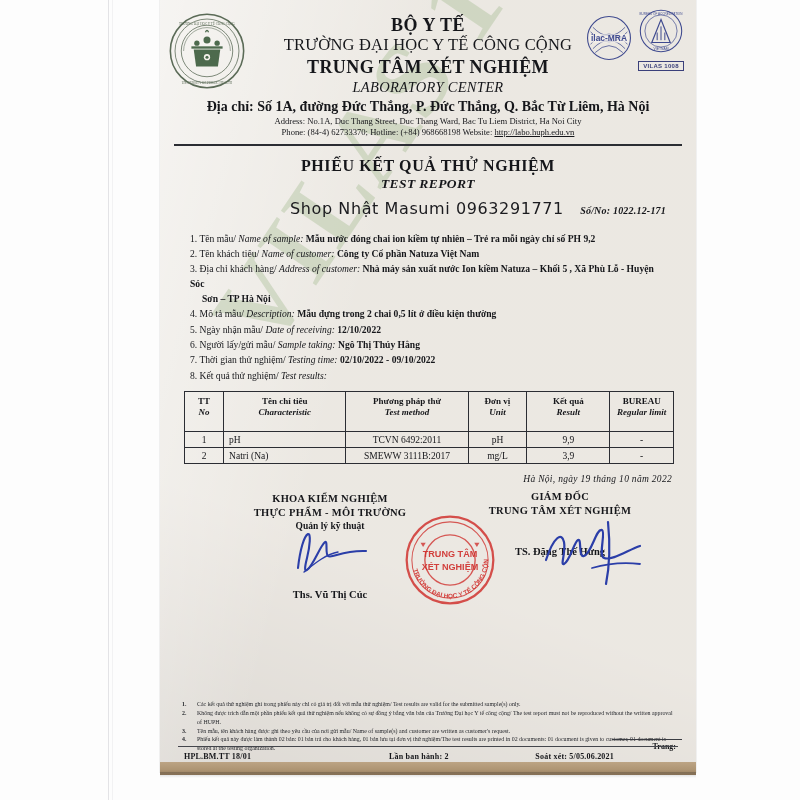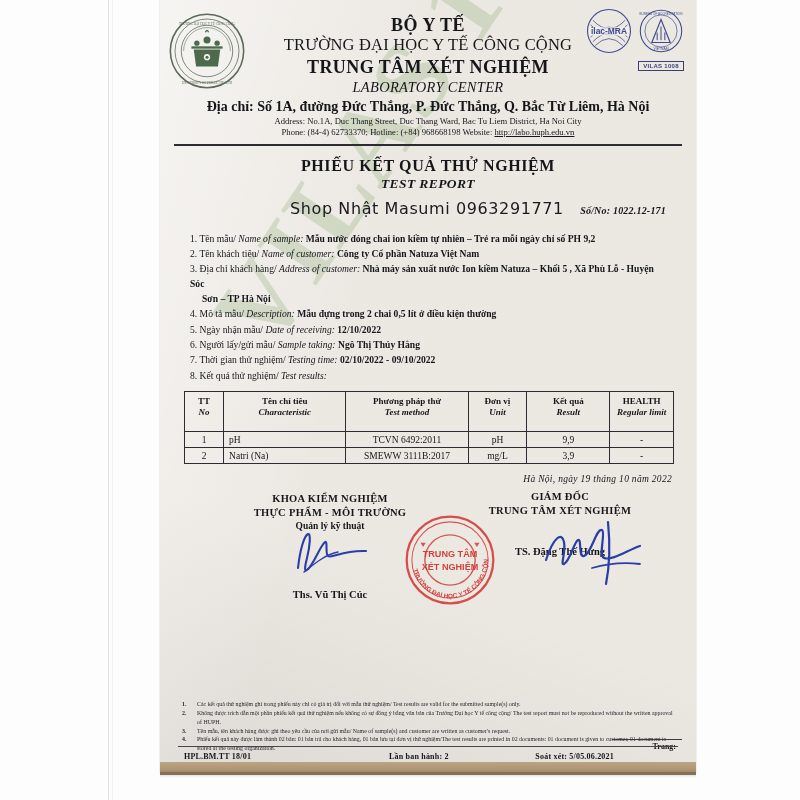--- a/index.html
+++ b/index.html
@@ -75,21 +75,21 @@
     position:relative;
     padding: 14px 12px 2px 12px;
     text-align:center;
   }
   .seal{
     position:absolute; left: 8px; top: 12px;
     width: 78px; height: 78px;
   }
   .accred{
     position:absolute; right: 12px; top: 8px;
-    display:flex; align-items:flex-start; gap:6px;
+    display:flex; align-items:center; gap:6px;
   }
   .ilac, .boa { width:46px; }
   .vilas-badge{
     margin-top:3px;
     border:1px solid #3a3f7a;
     font-family:"Liberation Sans", sans-serif;
     font-size:6px; font-weight:700; color:#3a3f7a;
     text-align:center; padding:1px 2px; letter-spacing:.3px;
   }
 
@@ -401,21 +401,21 @@
               </th>
               <th class="col-unit">
                 <span>Đơn vị</span>
                 <span class="en">Unit</span>
               </th>
               <th class="col-result">
                 <span>Kết quả</span>
                 <span class="en">Result</span>
               </th>
               <th class="col-limit">
-                <span>HEALTH</span>
+                <span>BUREAU</span>
                 <span class="en">Regular limit</span>
               </th>
             </tr>
           </thead>
           <tbody>
             <tr>
               <td>1</td>
               <td class="left">pH</td>
               <td>TCVN 6492:2011</td>
               <td>pH</td>

